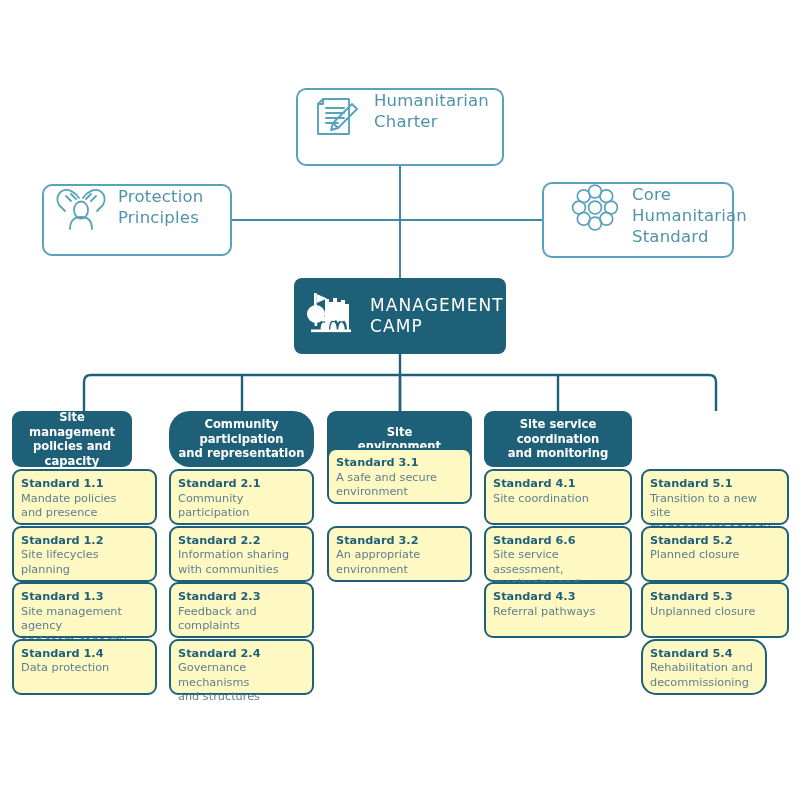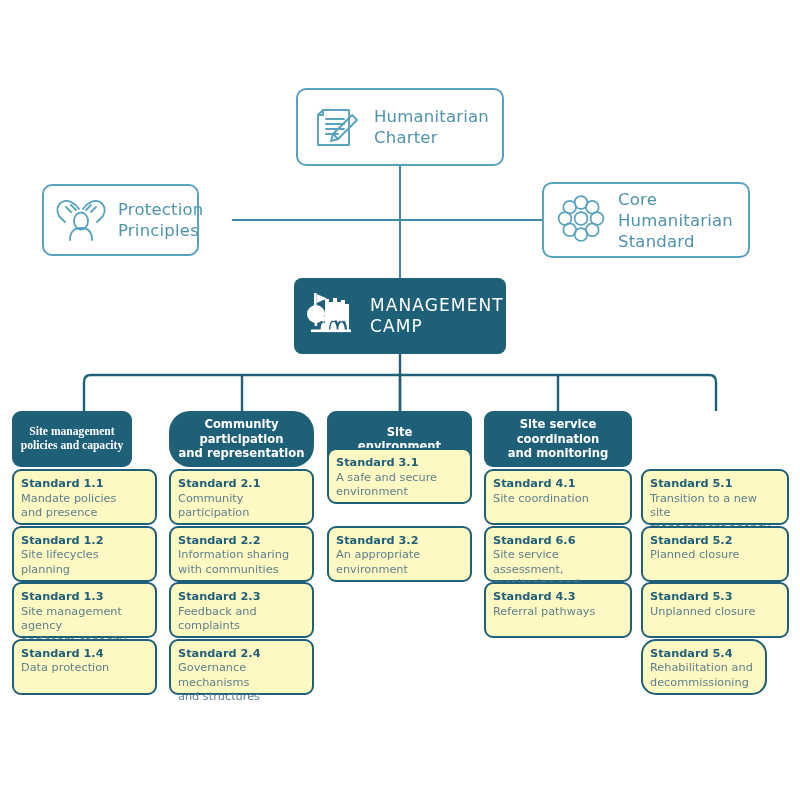--- a/index.html
+++ b/index.html
@@ -34,46 +34,46 @@
   }
 
   
   .pill {
     position: absolute;
     box-sizing: border-box;
     border: 2px solid #59a2bd;
     border-radius: 10px;
     background: #ffffff;
     display: flex;
-    align-items: center;
+    align-items: flex-start;
     z-index: 3;
   }
   .pill .icon-slot {
     flex: 0 0 auto;
     display: flex;
     align-items: center;
     justify-content: center;
   }
   .pill .pill-label {
     flex: 1 1 auto;
     color: #4f93ab;
     font-size: 16.5px;
     line-height: 21px;
     letter-spacing: .2px;
   }
 
   #box-charter      { left: 296px; top: 88px;  width: 208px; height: 78px; }
   #box-charter .icon-slot  { width: 62px; margin-left: 8px; }
   #box-charter .pill-label { margin-left: 6px; }
 
-  #box-protection   { left: 42px;  top: 184px; width: 157px; height: 72px; }
+  #box-protection   { left: 42px;  top: 184px; width: 190px; height: 72px; }
   #box-protection .icon-slot  { width: 62px; margin-left: 6px; }
   #box-protection .pill-label { margin-left: 6px; }
 
-  #box-chs          { left: 542px; top: 182px; width: 208px; height: 76px; }
+  #box-chs          { left: 542px; top: 182px; width: 192px; height: 76px; padding-left: 14px; }
   #box-chs .icon-slot  { width: 58px; margin-left: 8px; }
   #box-chs .pill-label { margin-left: 8px; }
 
   
   #box-camp {
     position: absolute;
     left: 294px;
     top: 278px;
     width: 212px;
     height: 76px;
@@ -245,21 +245,21 @@
 
         <rect x="6" y="39.5" width="40" height="2.6"></rect>
       </svg>
     </div>
     <div class="camp-label">
       <div>MANAGEMENT</div>
       <div>CAMP</div>
     </div>
   </div>
 
-  <div class="col-header" style="left:12px; width:120px;font-family:Liberation Serif, serif;">
+  <div class="col-header" style="left:12px; width:120px;">
     <div>
       <div>Site management</div>
       <div>policies and capacity</div>
     </div>
   </div>
   <div class="col-header" style="left:169px; width:145px;border-radius:21px;">
     <div>
       <div>Community participation</div>
       <div>and representation</div>
     </div>

